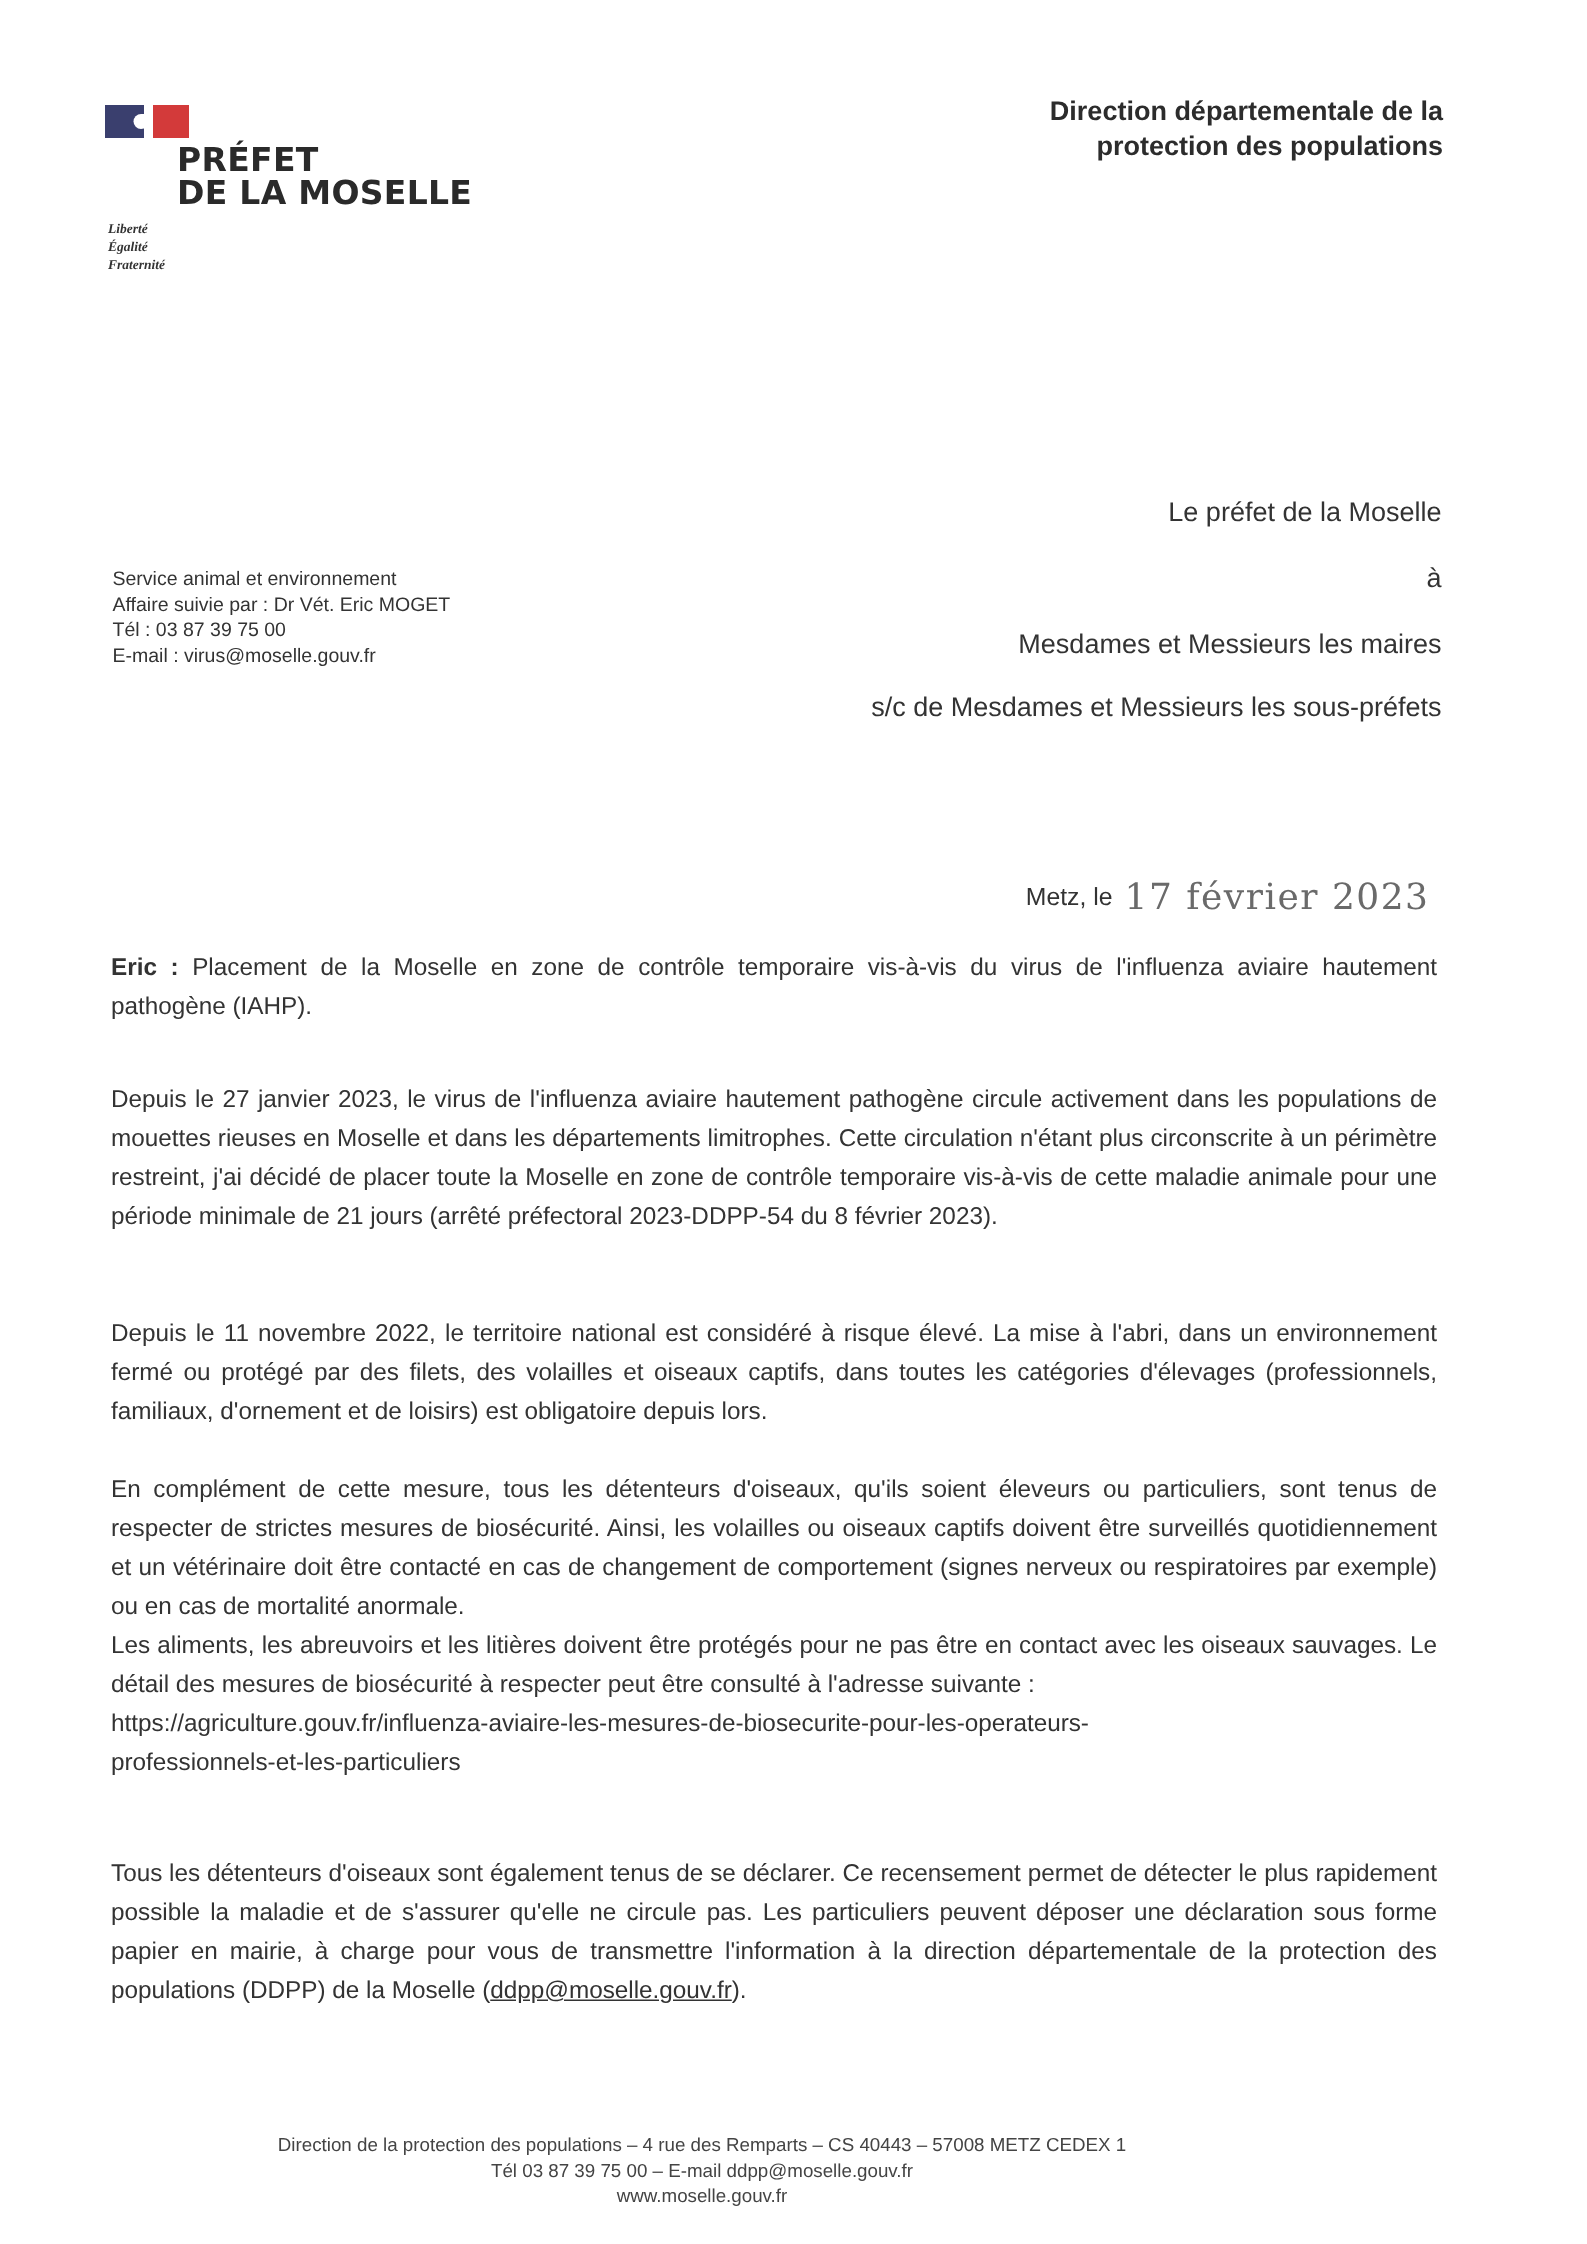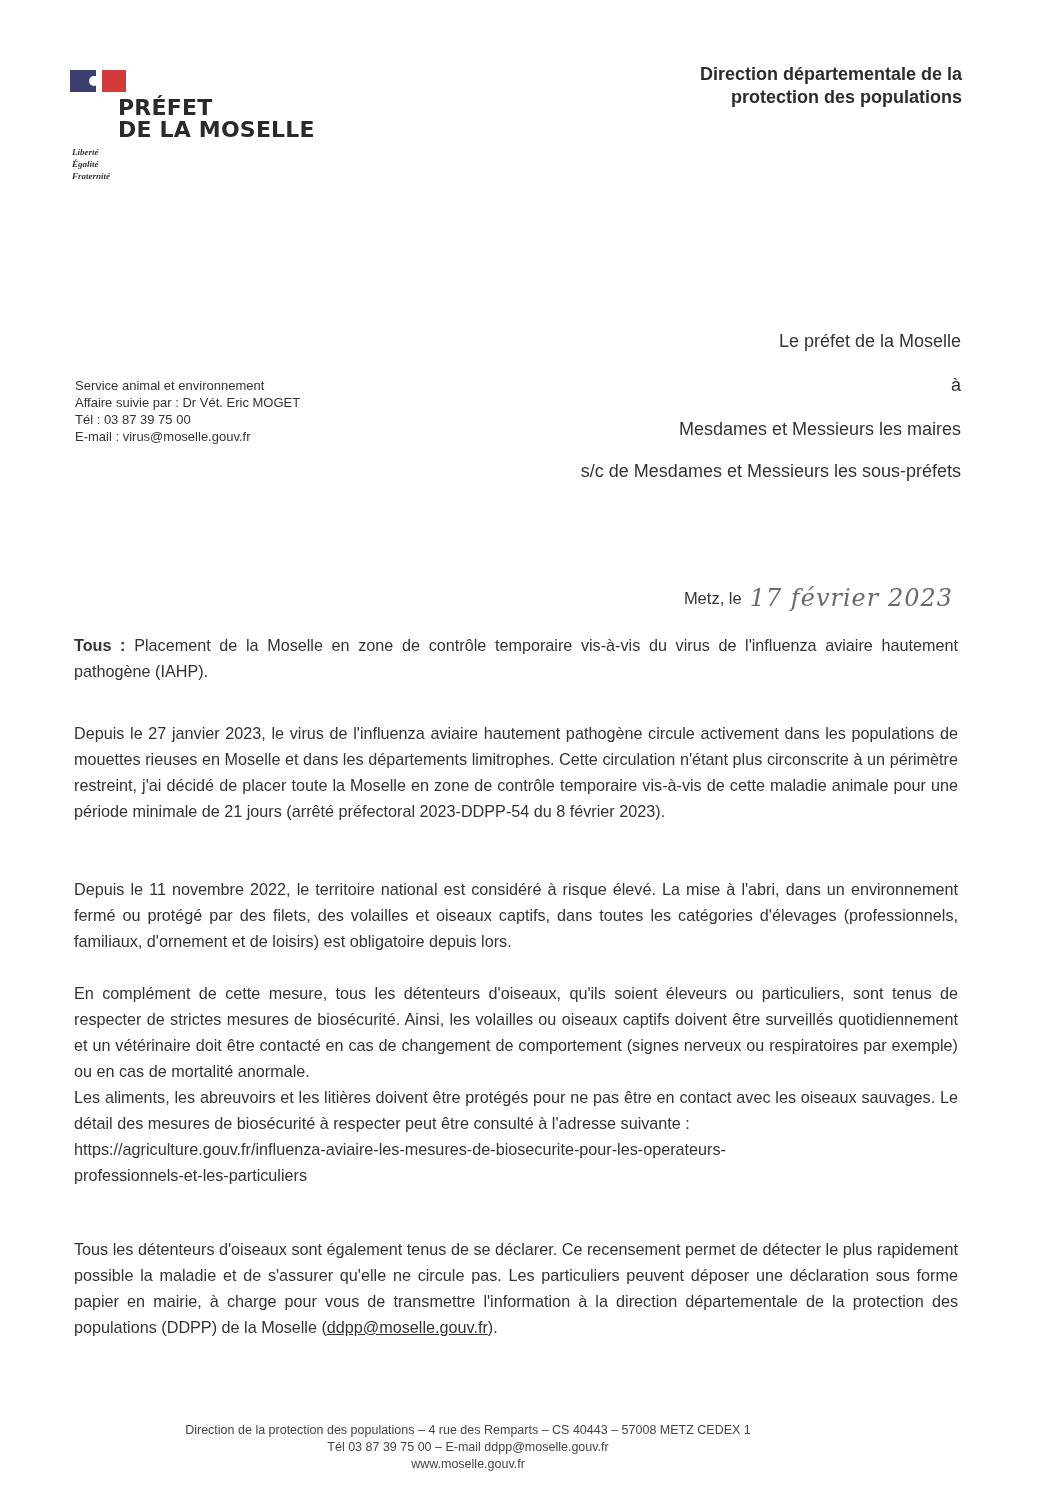--- a/index.html
+++ b/index.html
@@ -8,21 +8,21 @@
   .logo-flag { left: 70px; top: 70px; width: 56px; height: 22px; }
   .flag-blue { position: absolute; left: 0; top: 0; width: 26px; height: 22px; background: #3a3f6e; }
   .flag-red { position: absolute; left: 32px; top: 0; width: 24px; height: 22px; background: #d33a3a; }
   .flag-mark { position: absolute; left: 19px; top: 6px; width: 10px; height: 10px; background: #fff; border-radius: 50% 0 50% 50%; }
   .logo-title { left: 70px; top: 97px; font-family: "DejaVu Sans", sans-serif; font-weight: bold; font-size: 22px; line-height: 22px; color: #2a2a2a; letter-spacing: 0.2px; margin-left: 48px; }
   .motto { left: 72px; top: 146px; font-family: "Liberation Serif", serif; font-style: italic; font-weight: bold; font-size: 9px; line-height: 12px; color: #333; }
   .dept { right: 96px; top: 63px; text-align: right; font-family: "Liberation Sans", sans-serif; font-weight: bold; font-size: 18px; line-height: 23px; color: #2c2c2c; }
   .sender { left: 75px; top: 377px; font-family: "Liberation Sans", sans-serif; font-size: 13px; line-height: 17px; color: #333; }
   .recipient { right: 97px; text-align: right; font-family: "Liberation Sans", sans-serif; font-size: 18px; line-height: 22px; color: #333; }
   .date { right: 105px; top: 584px; font-family: "Liberation Sans", sans-serif; font-size: 16.5px; color: #333; display: flex; align-items: center; }
-  .date .hand { font-family: "DejaVu Serif", serif; font-style: italic; font-size: 24px; color: #6a6a6a; margin-left: 8px; letter-spacing: 1px; }
+  .date .hand { font-family: "DejaVu Serif", serif; font-size: 24px; color: #6a6a6a; margin-left: 8px; letter-spacing: 1px; }
   .body-text { left: 74px; width: 884px; font-family: "Liberation Sans", sans-serif; font-size: 16.2px; line-height: 26px; color: #333; text-align: justify; }
   .body-text p { margin: 0; }
   .obj-label { font-weight: bold; }
   .link { text-decoration: underline; margin-top: 33px; }
   .footer { left: 0; width: 936px; top: 1422px; text-align: center; font-family: "Liberation Sans", sans-serif; font-size: 12.5px; line-height: 17px; color: #444; }
 </style>
 </head>
 <body>
 
 <div class="abs logo-flag">
@@ -58,21 +58,21 @@
 <div class="abs recipient" style="top:460px;margin-left:20px;">
   <div>s/c de Mesdames et Messieurs les sous-préfets</div>
 </div>
 
 <div class="abs date">
   <span>Metz, le</span>
   <span class="hand">17 février 2023</span>
 </div>
 
 <div class="abs body-text" style="top:632px;">
-  <p><span class="obj-label">Tous :</span><span> Placement de la Moselle en zone de contrôle temporaire vis-à-vis du virus de l'influenza aviaire hautement pathogène (IAHP).</span></p>
+  <p><span class="obj-label">Eric :</span><span> Placement de la Moselle en zone de contrôle temporaire vis-à-vis du virus de l'influenza aviaire hautement pathogène (IAHP).</span></p>
 </div>
 
 <div class="abs body-text" style="top:720px;">
   <p>Depuis le 27 janvier 2023, le virus de l'influenza aviaire hautement pathogène circule activement dans les populations de mouettes rieuses en Moselle et dans les départements limitrophes. Cette circulation n'étant plus circonscrite à un périmètre restreint, j'ai décidé de placer toute la Moselle en zone de contrôle temporaire vis-à-vis de cette maladie animale pour une période minimale de 21 jours (arrêté préfectoral 2023-DDPP-54 du 8 février 2023).</p>
 </div>
 
 <div class="abs body-text" style="top:876px;">
   <p>Depuis le 11 novembre 2022, le territoire national est considéré à risque élevé. La mise à l'abri, dans un environnement fermé ou protégé par des filets, des volailles et oiseaux captifs, dans toutes les catégories d'élevages (professionnels, familiaux, d'ornement et de loisirs) est obligatoire depuis lors.</p>
 </div>
 

